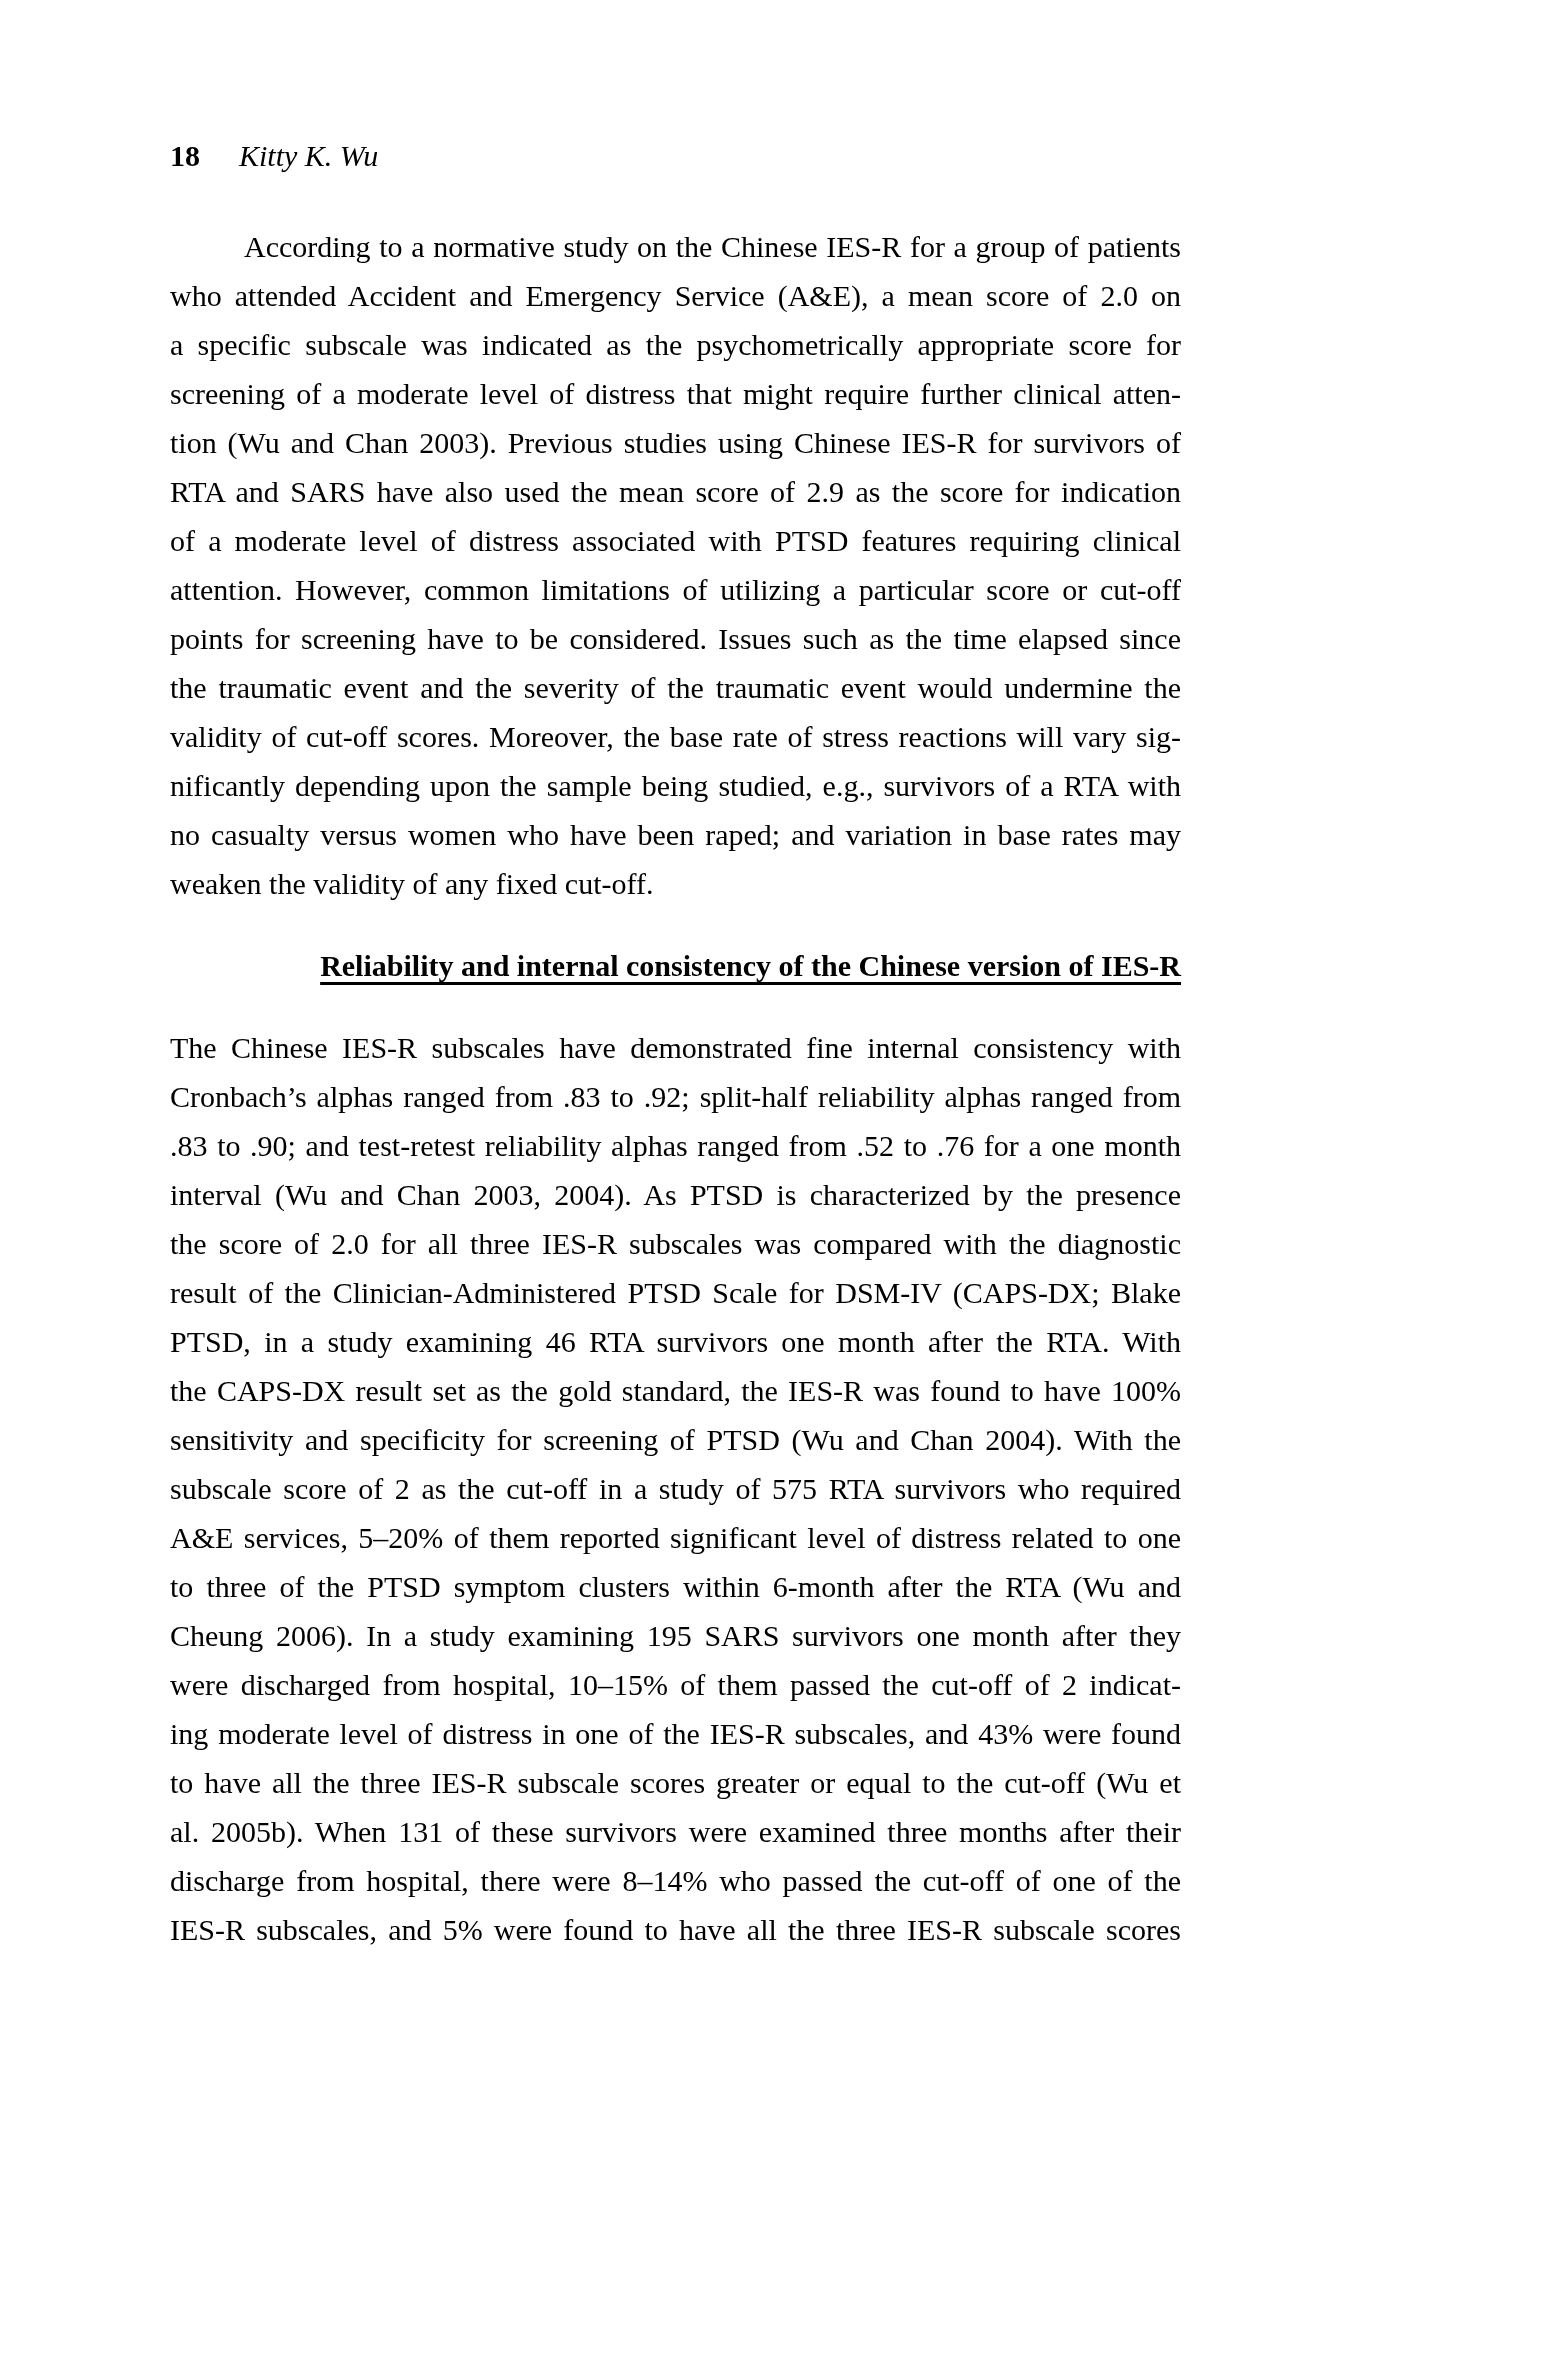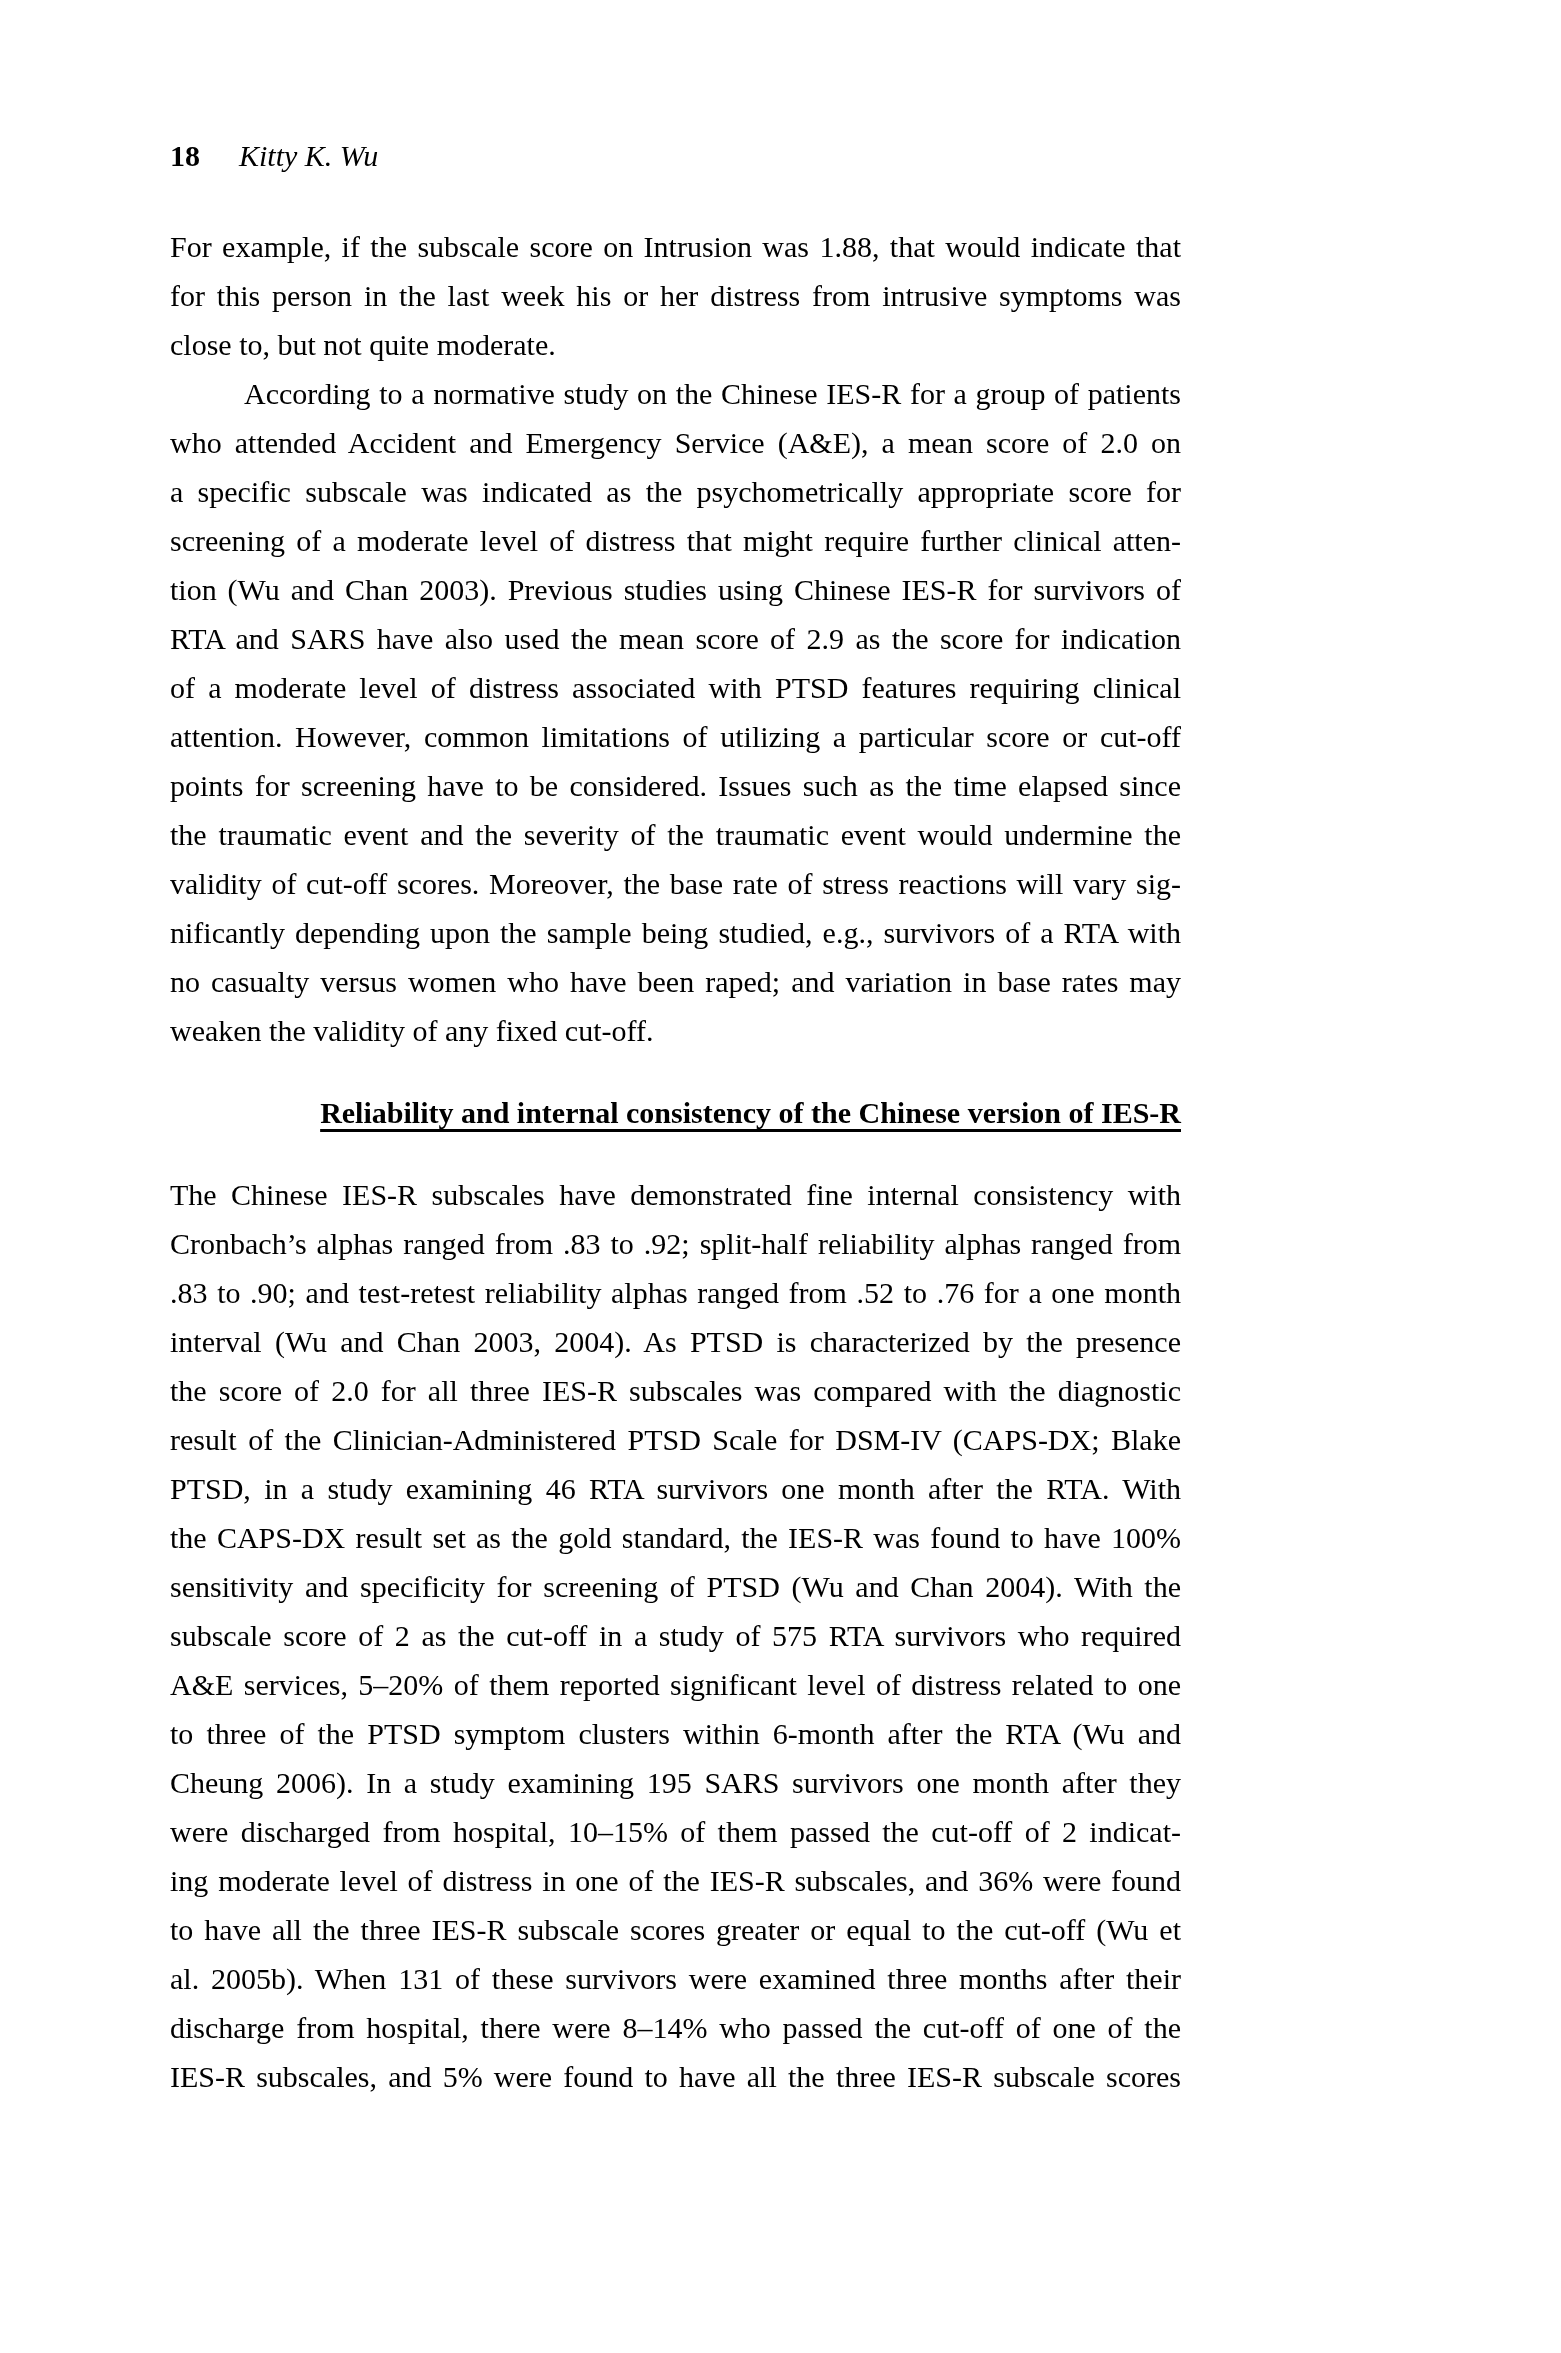--- a/index.html
+++ b/index.html
@@ -58,25 +58,20 @@
 </style>
 </head>
 <body>
 
 <div class="page">
   <div class="running-head">
     <span class="page-number">18</span><span class="author-name">Kitty K. Wu</span>
   </div>
   <div>
       <div class="paragraph">
-        <div class="line">For example, if the subscale score on Intrusion was 1.88, that would indicate that</div>
-        <div class="line">for this person in the last week his or her distress from intrusive symptoms was</div>
-        <div class="line last">close to, but not quite moderate.</div>
-      </div>
-      <div class="paragraph">
         <div class="line indent">According to a normative study on the Chinese IES-R for a group of patients</div>
         <div class="line">who attended Accident and Emergency Service (A&amp;E), a mean score of 2.0 on</div>
         <div class="line">a specific subscale was indicated as the psychometrically appropriate score for</div>
         <div class="line">screening of a moderate level of distress that might require further clinical atten-</div>
         <div class="line">tion (Wu and Chan 2003). Previous studies using Chinese IES-R for survivors of</div>
         <div class="line">RTA and SARS have also used the mean score of 2.9 as the score for indication</div>
         <div class="line">of a moderate level of distress associated with PTSD features requiring clinical</div>
         <div class="line">attention. However, common limitations of utilizing a particular score or cut-off</div>
         <div class="line">points for screening have to be considered. Issues such as the time elapsed since</div>
         <div class="line">the traumatic event and the severity of the traumatic event would undermine the</div>
@@ -94,21 +89,21 @@
         <div class="line">the score of 2.0 for all three IES-R subscales was compared with the diagnostic</div>
         <div class="line">result of the Clinician-Administered PTSD Scale for DSM-IV (CAPS-DX; Blake</div>
         <div class="line">PTSD, in a study examining 46 RTA survivors one month after the RTA. With</div>
         <div class="line">the CAPS-DX result set as the gold standard, the IES-R was found to have 100%</div>
         <div class="line">sensitivity and specificity for screening of PTSD (Wu and Chan 2004). With the</div>
         <div class="line">subscale score of 2 as the cut-off in a study of 575 RTA survivors who required</div>
         <div class="line">A&amp;E services, 5–20% of them reported significant level of distress related to one</div>
         <div class="line">to three of the PTSD symptom clusters within 6-month after the RTA (Wu and</div>
         <div class="line">Cheung 2006). In a study examining 195 SARS survivors one month after they</div>
         <div class="line">were discharged from hospital, 10–15% of them passed the cut-off of 2 indicat-</div>
-        <div class="line">ing moderate level of distress in one of the IES-R subscales, and 36% were found</div>
+        <div class="line">ing moderate level of distress in one of the IES-R subscales, and 43% were found</div>
         <div class="line">to have all the three IES-R subscale scores greater or equal to the cut-off (Wu et</div>
         <div class="line">al. 2005b). When 131 of these survivors were examined three months after their</div>
         <div class="line">discharge from hospital, there were 8–14% who passed the cut-off of one of the</div>
         <div class="line">IES-R subscales, and 5% were found to have all the three IES-R subscale scores</div>
       </div>
     </div>
 </div>
 
 
 </body></html>

